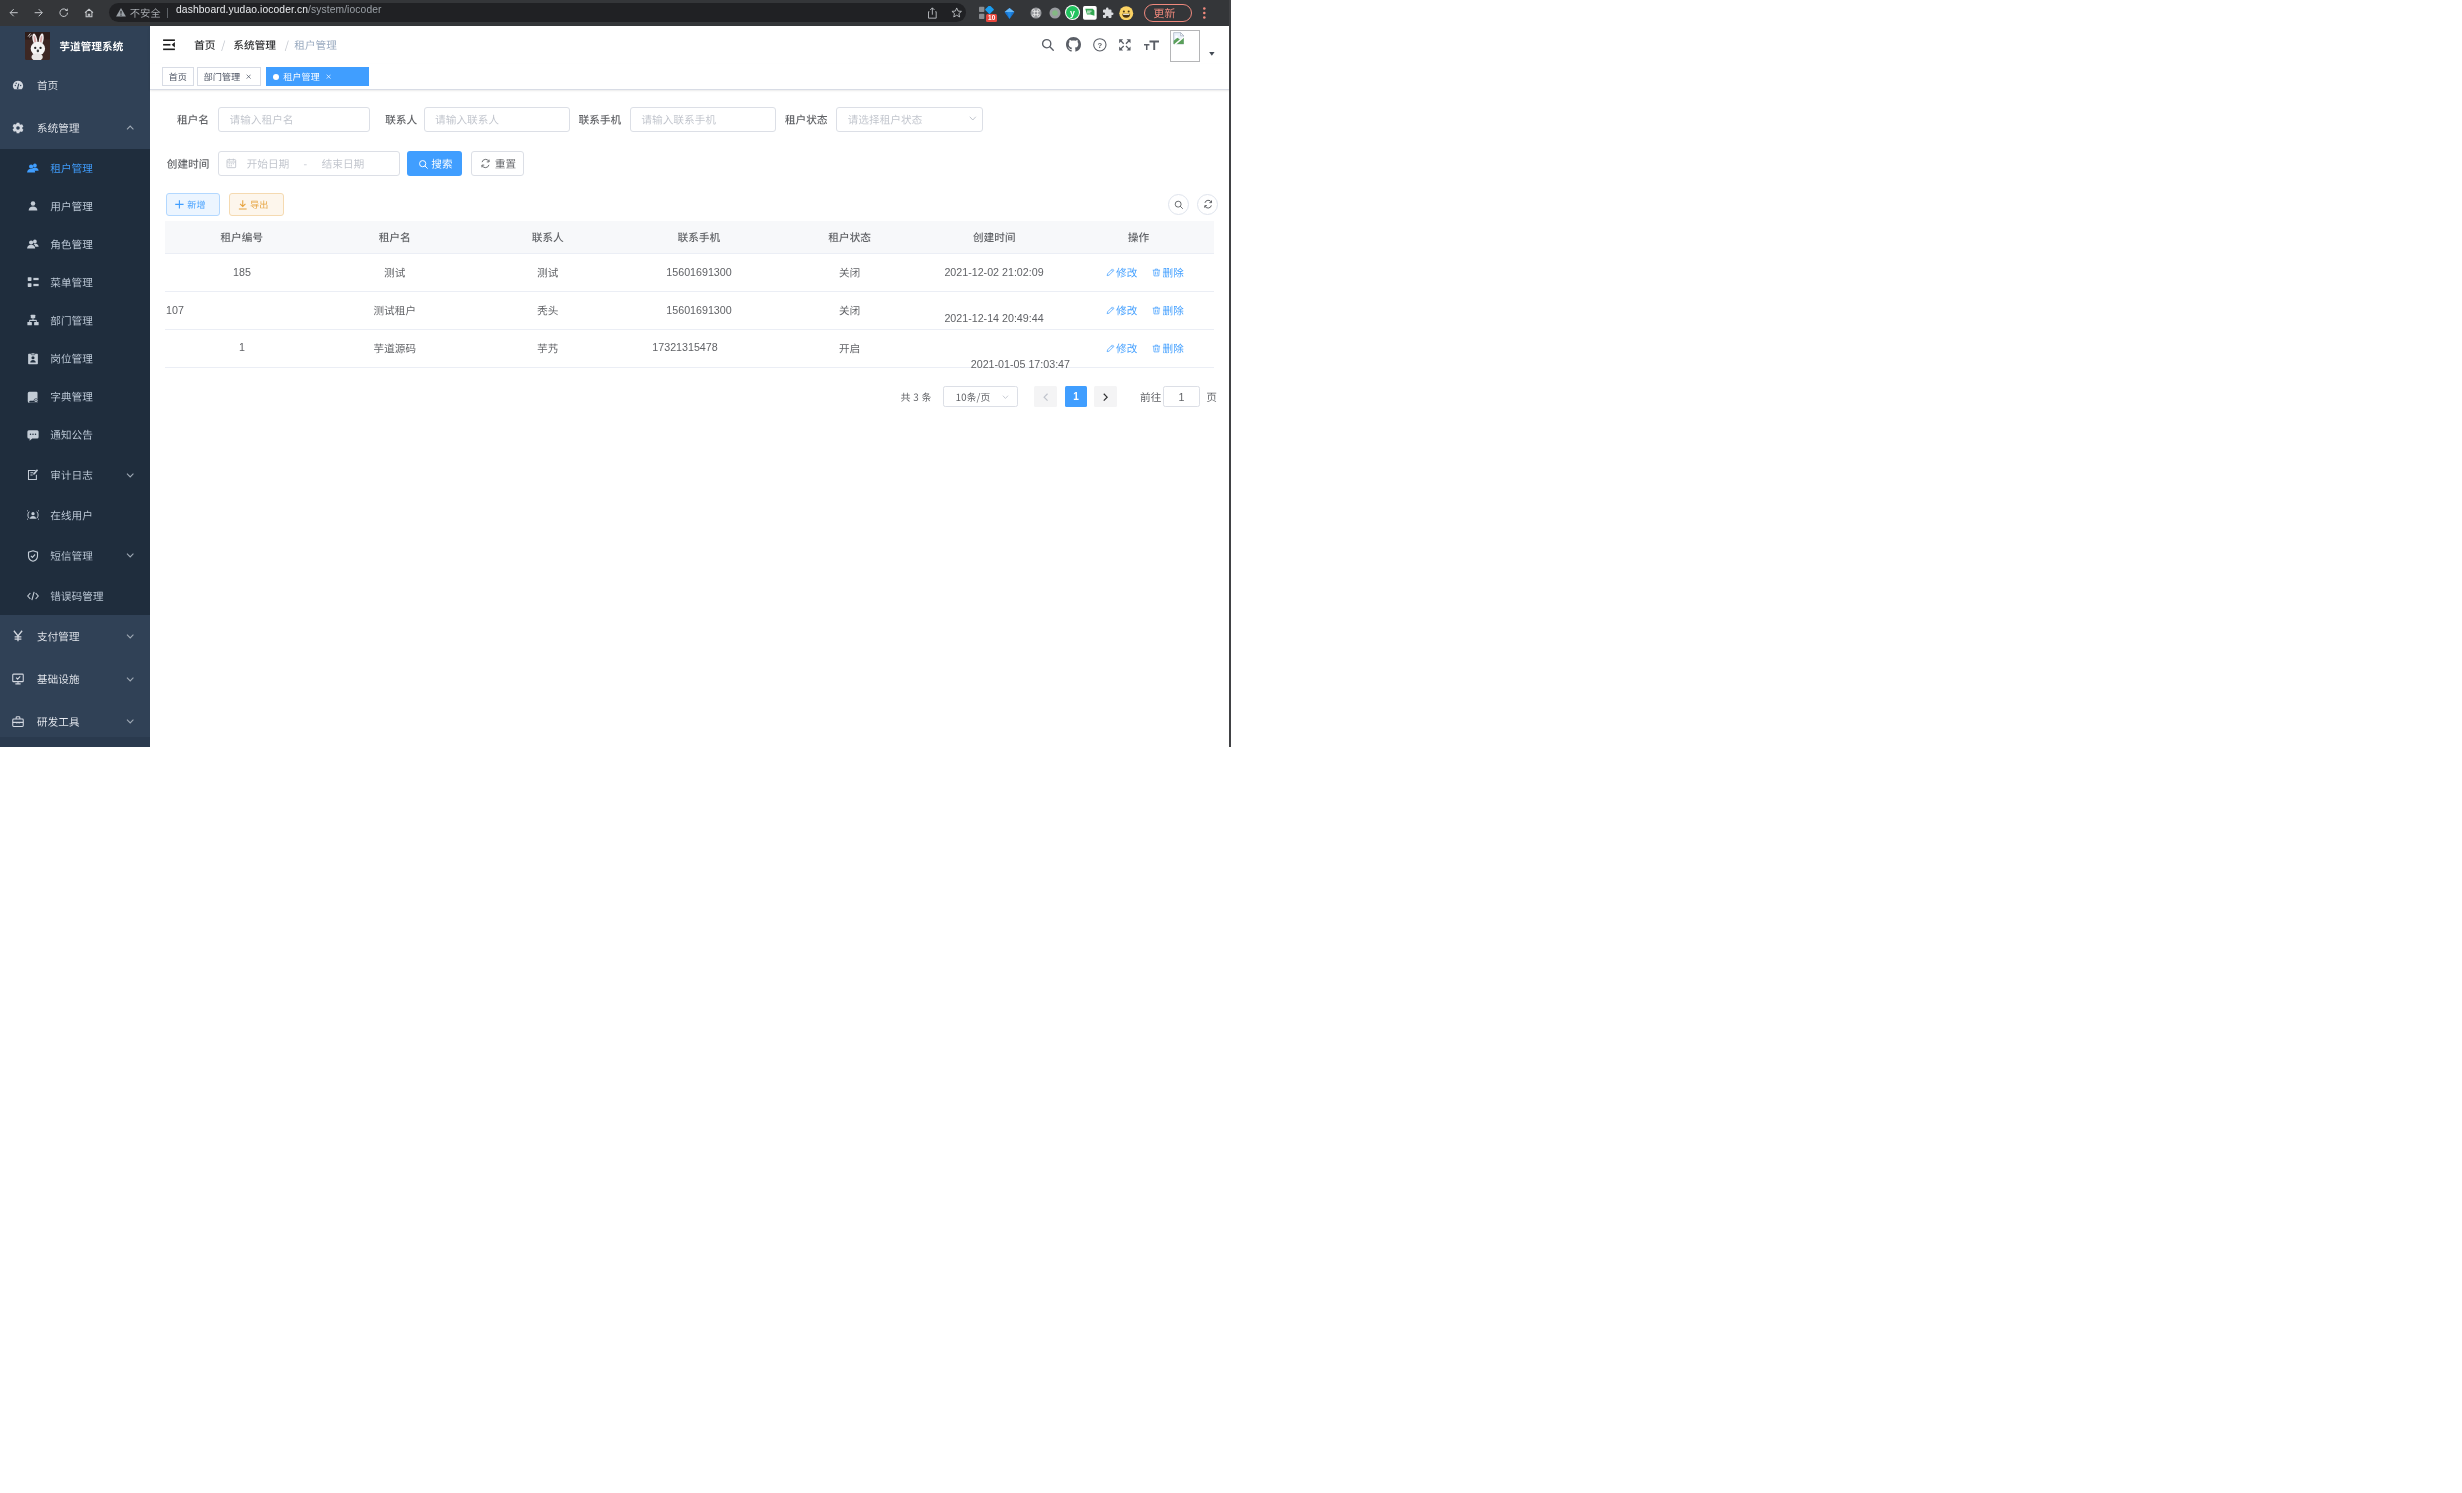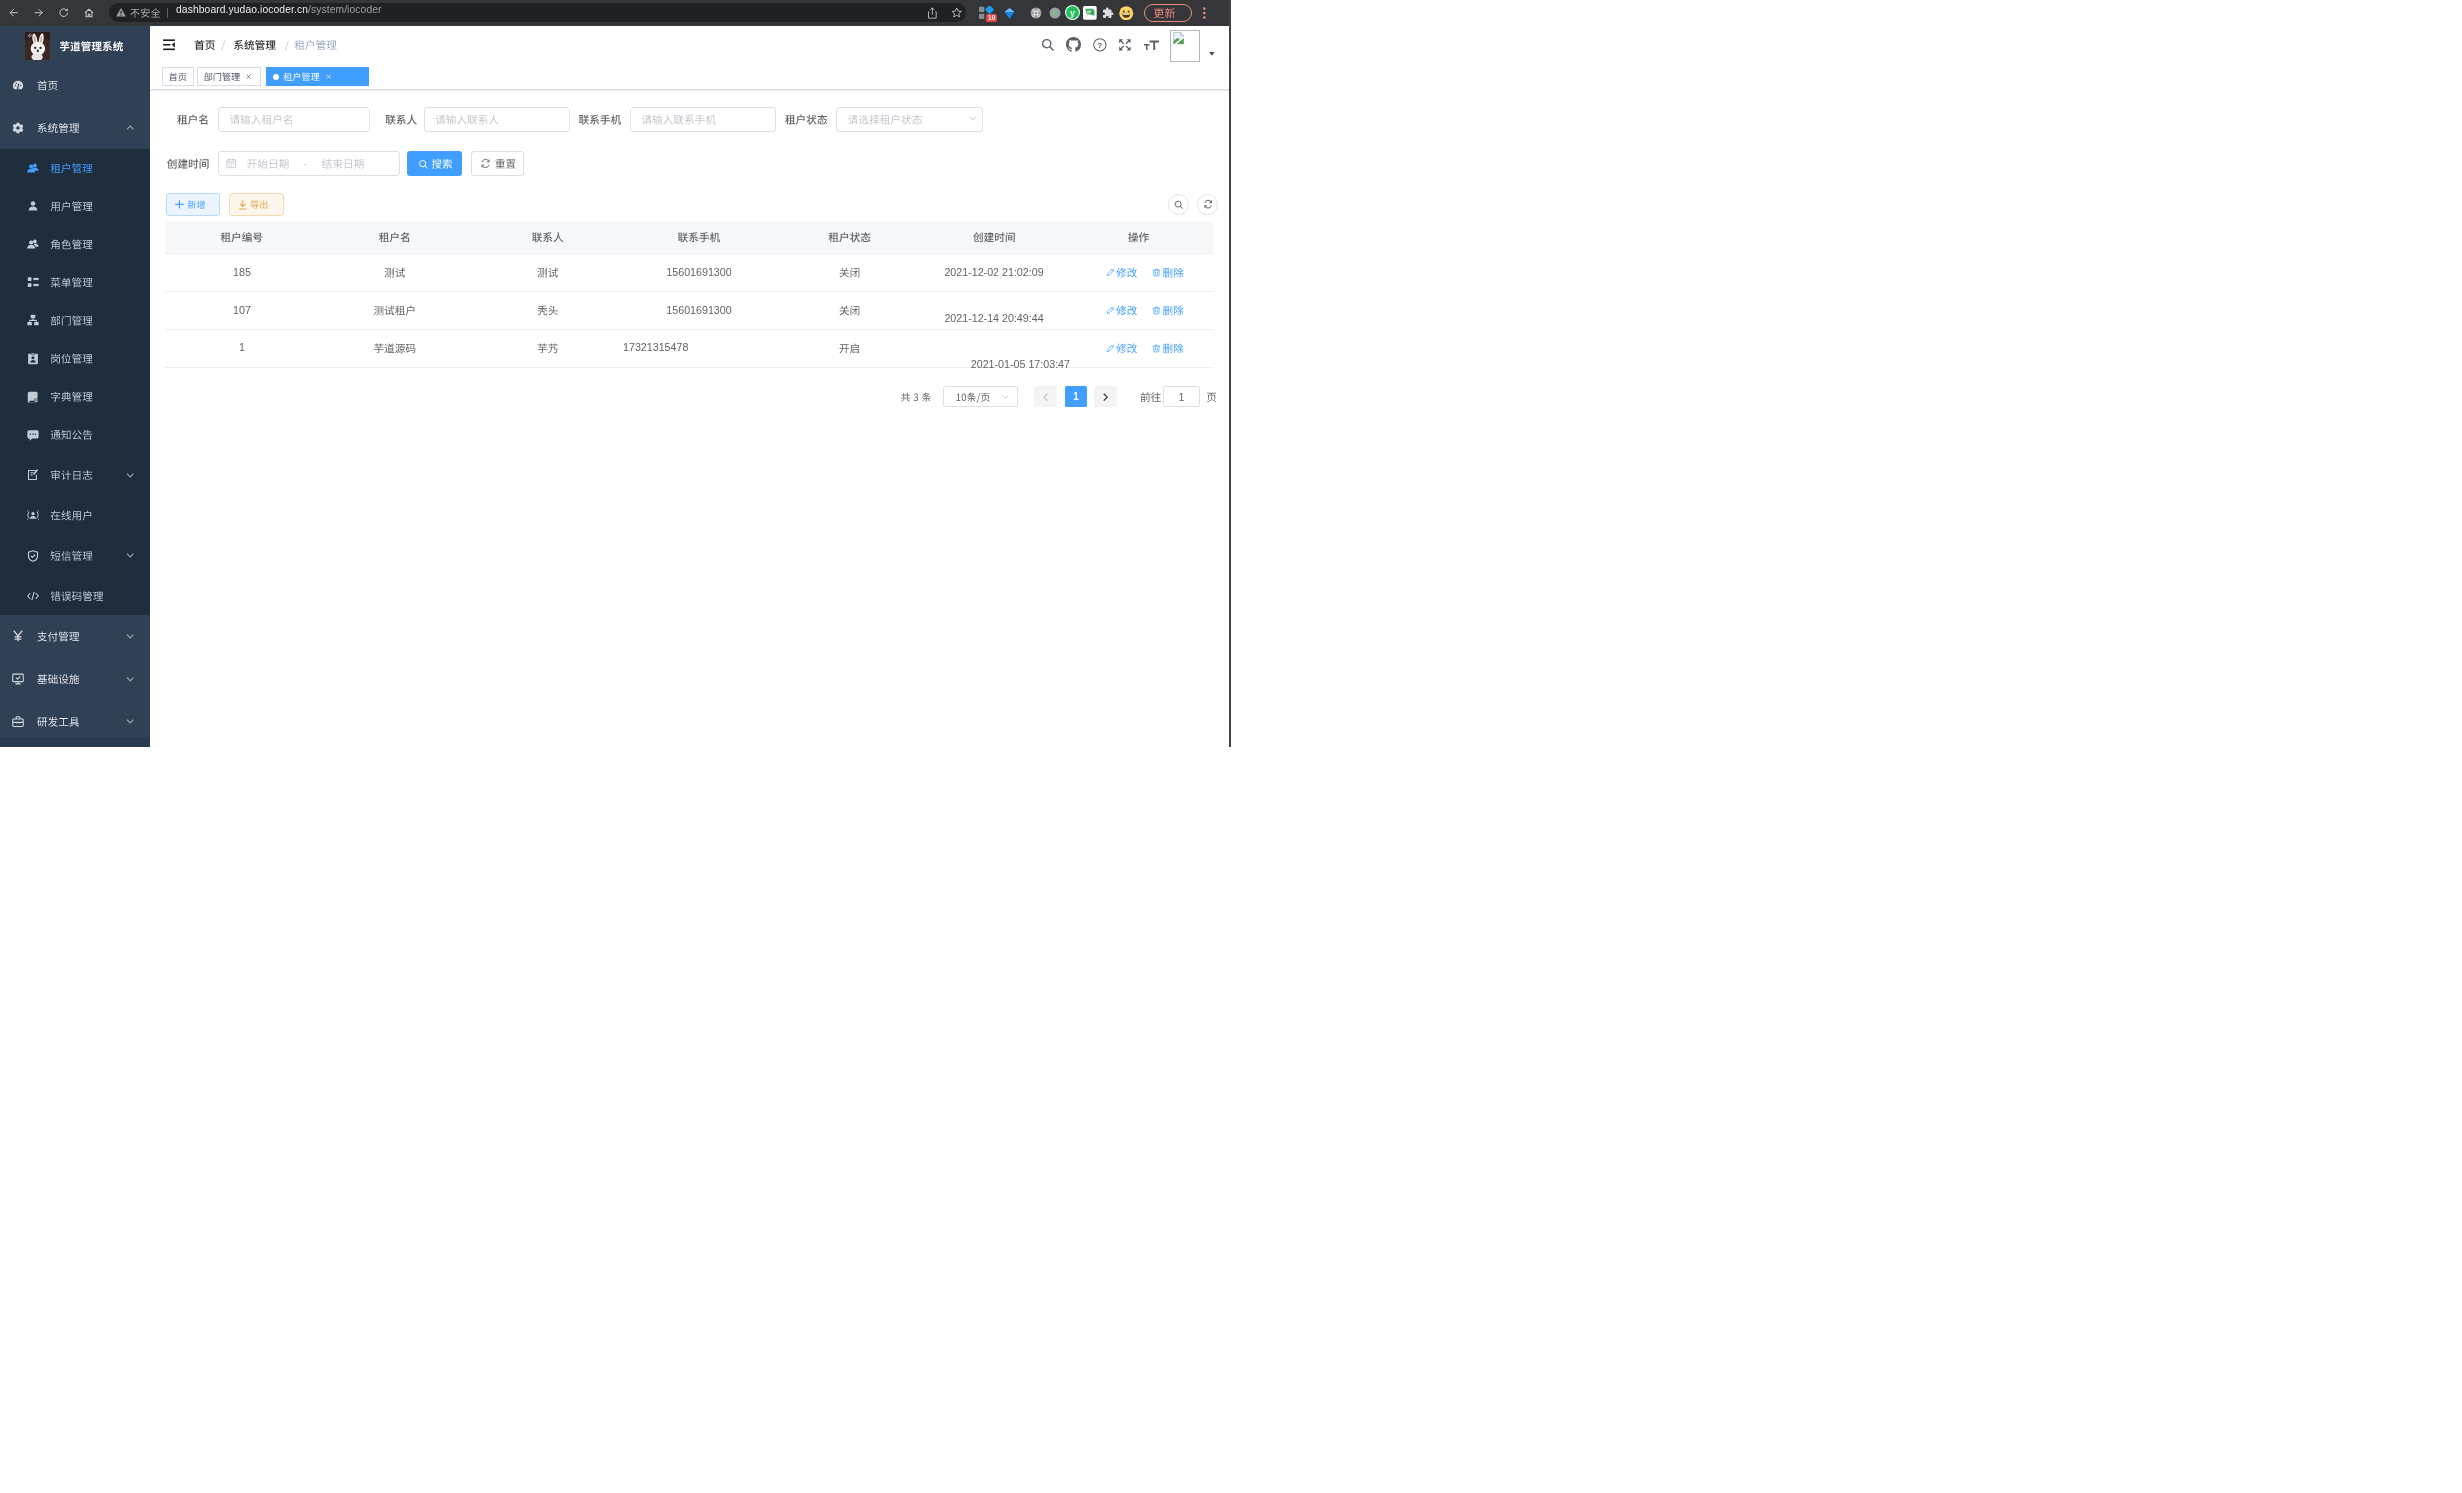--- a/index.html
+++ b/index.html
@@ -399,25 +399,25 @@
       <g fill="none" stroke="#46494d" stroke-width="2">
         <path d="M4.5 9a8 8 0 0 1 15-1.5M19.5 15a8 8 0 0 1-15 1.5"></path>
         <path d="M19.8 3.5v5h-5M4.2 20.5v-5h5"></path>
       </g>
     </svg>
 <div id="thead"></div>
 <div class="rowline" style="top:291px"></div>
 <div class="rowline" style="top:329px"></div>
 <div class="rowline" style="top:367px"></div>
 <div class="abs num" style="left:166px;top:266px;width:152px;text-align:center">185</div>
-<div class="abs num" style="left:166px;top:304px;width:152px;text-align:center">107</div>
+<div class="abs num" style="left:166px;top:304px;width:152px;text-align:left">107</div>
 <div class="abs num" style="left:166px;top:341px;width:152px;text-align:center">1</div>
 <div class="abs num" style="left:623px;top:266px;width:152px;text-align:center">15601691300</div>
 <div class="abs num" style="left:623px;top:304px;width:152px;text-align:center">15601691300</div>
-<div class="abs num" style="left:623px;top:341px;width:152px;">17321315478</div>
+<div class="abs num" style="left:609px;top:341px;width:152px;text-align:center">17321315478</div>
 <div class="abs num" style="left:918px;top:266px;width:152px;text-align:center">2021-12-02 21:02:09</div>
 <div class="abs num" style="left:918px;top:312px;width:152px;text-align:center">2021-12-14 20:49:44</div>
 <div class="abs num" style="left:918px;top:358px;width:152px;text-align:right">2021-01-05 17:03:47</div>
 <svg class="ic eicon" style="top:268px" width="8.8" height="8.8" viewBox="0 0 24 24">
       <path d="M17.6 2.5l3.9 3.9L8.3 19.6l-5.2 1.3 1.3-5.2zM14.8 5.3l3.9 3.9" fill="none" stroke="#409eff" stroke-width="2"></path>
     </svg>
 <svg class="ic eicon" style="top:306px" width="8.8" height="8.8" viewBox="0 0 24 24">
       <path d="M17.6 2.5l3.9 3.9L8.3 19.6l-5.2 1.3 1.3-5.2zM14.8 5.3l3.9 3.9" fill="none" stroke="#409eff" stroke-width="2"></path>
     </svg>
 <svg class="ic eicon" style="top:344px" width="8.8" height="8.8" viewBox="0 0 24 24">

